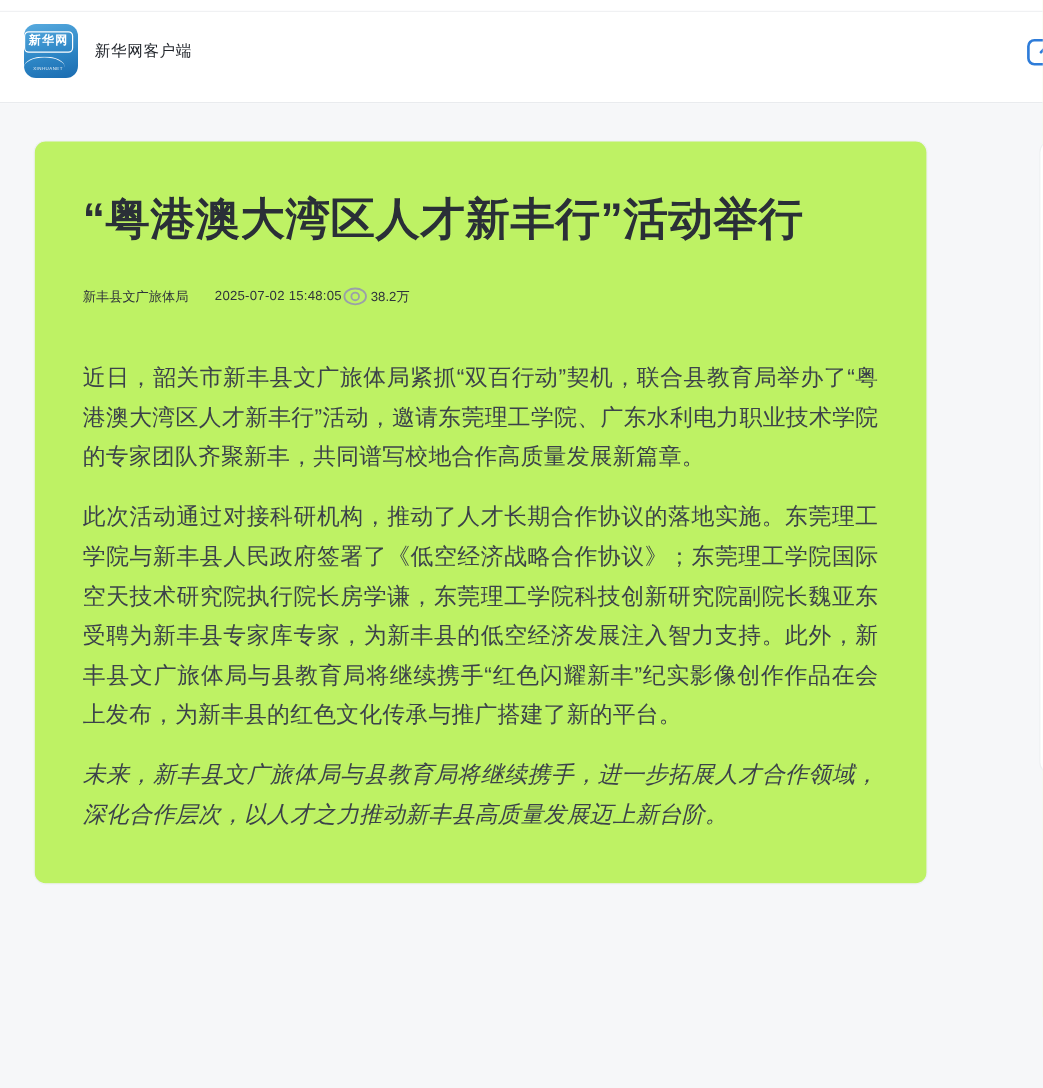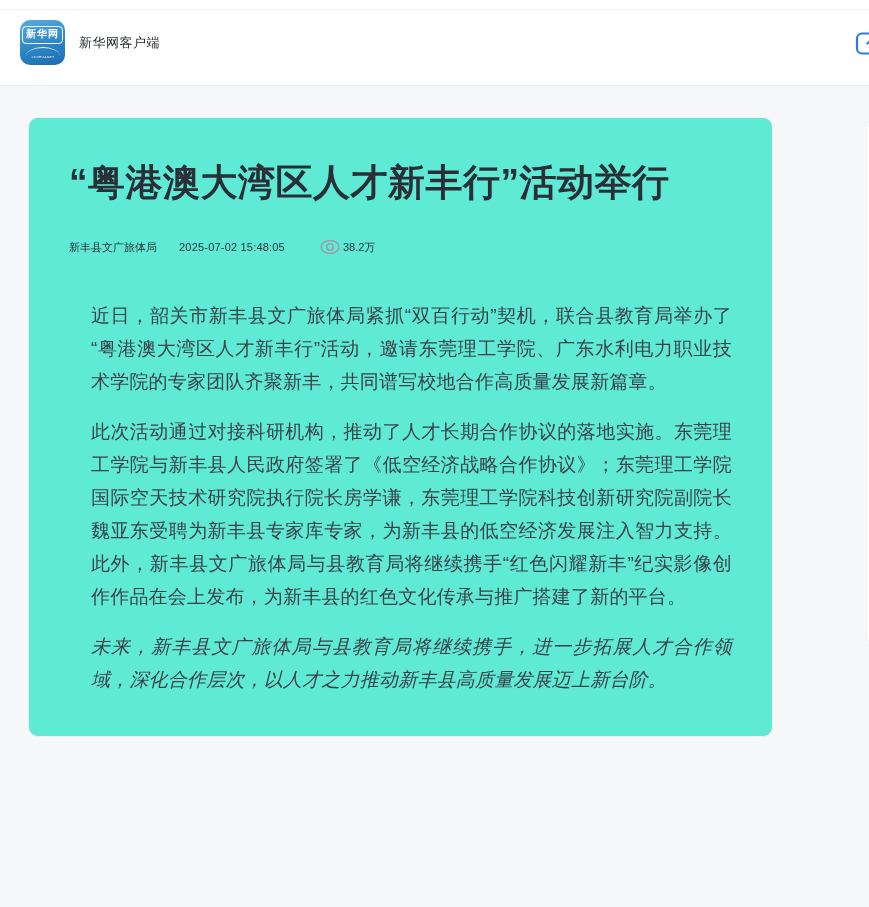--- a/index.html
+++ b/index.html
@@ -31,25 +31,24 @@
     align-items: center;
     gap: 14px;
     cursor: pointer;
   }
   .app-logo {
     width: 45px; height: 45px;
     border-radius: 10px;
     background: linear-gradient(165deg, #58abdf 0%, #2e87c6 55%, #1a6bb0 100%);
     display: flex;
     flex-direction: column;
-    align-items: center;
+    align-items: flex-start;
     justify-content: center;
     overflow: hidden;
     flex: 0 0 auto;
-    font-family: Liberation Mono, monospace;
   }
   .logo-box {
     border: 1.4px solid #ffffff;
     border-radius: 4px;
     color: #ffffff;
     font-size: 10px;
     font-weight: bold;
     line-height: 1;
     padding: 3px 3px;
     letter-spacing: 1px;
@@ -89,21 +88,21 @@
     position: relative;
     height: 821px;
     background: #f6f7f9;
   }
   .article-card {
     position: absolute;
     left: 28px;
     top: 31px;
     width: 745px;
     min-height: 601px;
-    background: #5eead4;
+    background: #bef264;
     border: 1px solid #eef0f3;
     border-radius: 10px;
     padding: 42px 40px 40px 40px;
   }
   .article-title {
     font-size: 37px;
     line-height: 1.25;
     font-weight: bold;
     color: #2a2f37;
     letter-spacing: 0.5px;
@@ -111,35 +110,34 @@
   }
   .article-meta {
     display: flex;
     align-items: center;
     font-size: 11px;
     color: #2f343b;
     margin-bottom: 44px;
     white-space: nowrap;
   }
   .meta-source { margin-right: 22px; }
-  .meta-time   { margin-right: 34px; letter-spacing: 0.2px; }
+  .meta-time   { letter-spacing: 0.2px; }
   .meta-views {
     display: flex;
     align-items: center;
     gap: 2px;
   }
   .eye-icon { display: block; }
   .article-body p {
     font-size: 19px;
     line-height: 33px;
     color: #3c424a;
     text-align: justify;
     margin-bottom: 17px;
     letter-spacing: 0.2px;
-    margin-left: 22px;
   }
   .article-body p:last-child { margin-bottom: 0; font-style: italic; }
 
   
   .side-card-edge {
     position: absolute;
     left: 866px;
     top: 31px;
     width: 40px;
     height: 528px;

